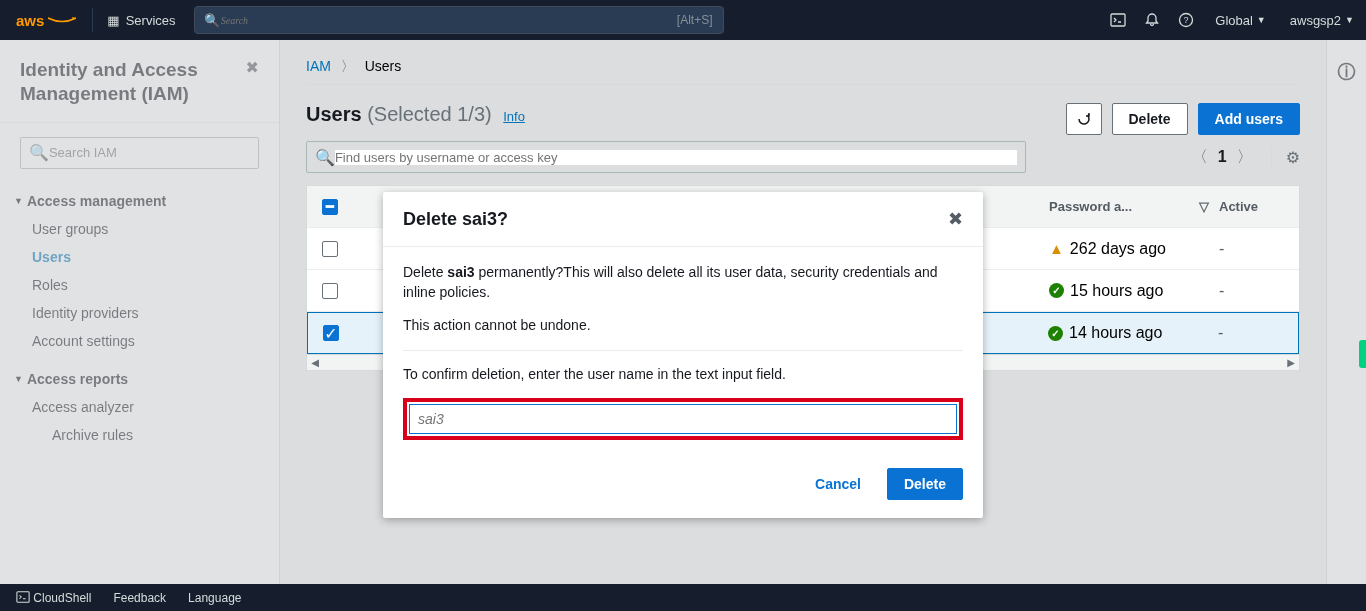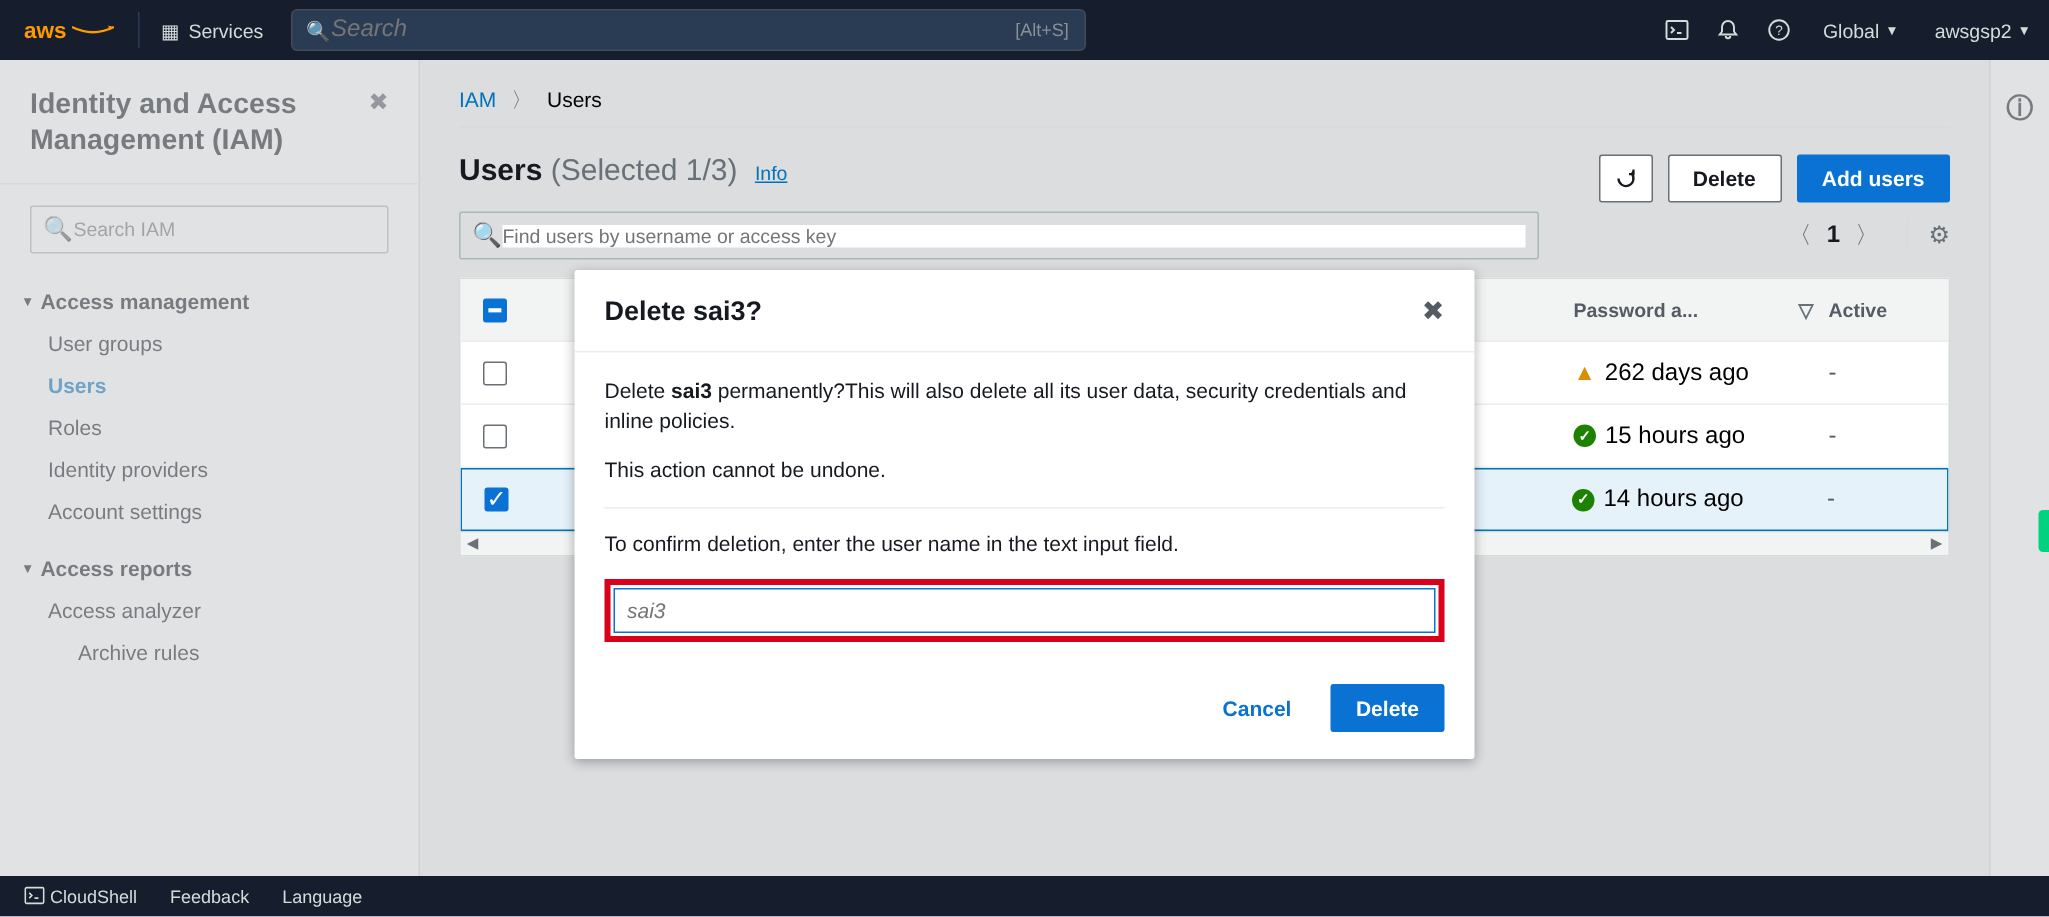--- a/index.html
+++ b/index.html
@@ -5,21 +5,21 @@
 * { box-sizing: border-box; margin: 0; padding: 0; font-family: "Amazon Ember", "Helvetica Neue", Arial, sans-serif; }
 html, body { width: 1366px; height: 611px; overflow: hidden; background: #f2f3f3; }
 
 
 .topnav { height: 40px; background: #161e2d; display: flex; align-items: center; color: #d5dbdb; font-size: 13px; }
 .topnav .logo { padding: 0 16px; color: #ff9900; font-weight: bold; font-size: 15px; display:flex; align-items:center; gap:4px;}
 .topnav .logo-underline { display:block; width:28px; height:6px; }
 .topnav .divider { width:1px; height:24px; background:#2a3b54; }
 .topnav .services { display:flex; align-items:center; gap:6px; padding:0 14px; cursor:pointer;}
 .topnav .search { flex: 0 0 530px; margin-left:4px; background:#2a3b54; height:28px; border-radius:4px; display:flex; align-items:center; padding:0 10px; color:#879196; border:1px solid #414b5a;}
-.topnav .search input { background:transparent; border:none; outline:none; color:#fca5a5; font-style:italic; flex:1; font-size:16px;}
+.topnav .search input { background:transparent; border:none; outline:none; color:#fca5a5; font-style:italic; flex:1; font-size:10px;font-family:Liberation Serif, serif;}
 .topnav .search .kbd { font-size:12px; color:#879196;}
 .topnav .spacer { flex:1; }
 .topnav .iconbtn { width:34px; height:28px; display:flex; align-items:center; justify-content:center; cursor:pointer; color:#d5dbdb;}
 .topnav .txtbtn { padding:0 12px; cursor:pointer; display:flex; align-items:center; gap:4px;}
 
 
 .body { display:flex; height: calc(611px - 40px - 27px); position:relative;}
 .sidebar { width: 280px; background: #fff; border-right:1px solid #d5dbdb; padding: 18px 0 0 0;}
 .sidebar-header { display:flex; justify-content:space-between; align-items:flex-start; padding:0 20px 8px 20px;}
 .sidebar-title { font-size:19px; font-weight:bold; color:#16191f; line-height:1.25;}
@@ -68,21 +68,21 @@
 .chk { width:16px; height:16px; border:1px solid #687078; border-radius:2px; background:#fff; display:flex; align-items:center; justify-content:center;}
 .chk.indet { background:#0972d3; border-color:#0972d3; color:#fff;}
 .chk.checked { background:#0972d3; border-color:#0972d3; color:#fff;}
 .sort-ic { color:#687078; margin-left:auto; padding-right:10px;}
 
 .right-rail { width:40px; border-left:1px solid #d5dbdb; background:#fff; display:flex; justify-content:center; padding-top:20px;}
 .right-rail .info { font-weight:bold; color:#16191f; font-size:18px;}
 
 
 .overlay { position:absolute; inset:0; background:rgba(200,203,205,0.55); }
-.modal { position:absolute; left:383px; top:140px; width:600px; background:#fff; border-radius:2px; box-shadow:0 2px 8px rgba(0,0,0,0.3);}
+.modal { position:absolute; left:383px; top:152px; width:600px; background:#fff; border-radius:2px; box-shadow:0 2px 8px rgba(0,0,0,0.3);}
 .modal-head { display:flex; justify-content:space-between; align-items:center; padding:16px 20px; border-bottom:1px solid #eaeded;}
 .modal-title { font-size:18px; font-weight:bold; color:#16191f;}
 .modal-close { font-size:18px; color:#545b64; cursor:pointer;}
 .modal-body { padding:16px 20px; font-size:14px; color:#16191f;}
 .modal-body p { margin-bottom:14px; line-height:1.4;}
 .modal-body hr { border:none; border-top:1px solid #eaeded; margin:12px 0 14px 0;}
 .confirm-wrap { border:4px solid #d8001a; padding:2px;}
 .confirm-input { width:100%; height:30px; border:1px solid #0972d3; outline:none; padding:0 8px; font-size:14px; font-style:italic; color:#687078;}
 .modal-foot { display:flex; justify-content:flex-end; gap:10px; padding:12px 20px 18px 20px;}
 .btn.link { border:none; background:transparent; color:#0972d3;}

